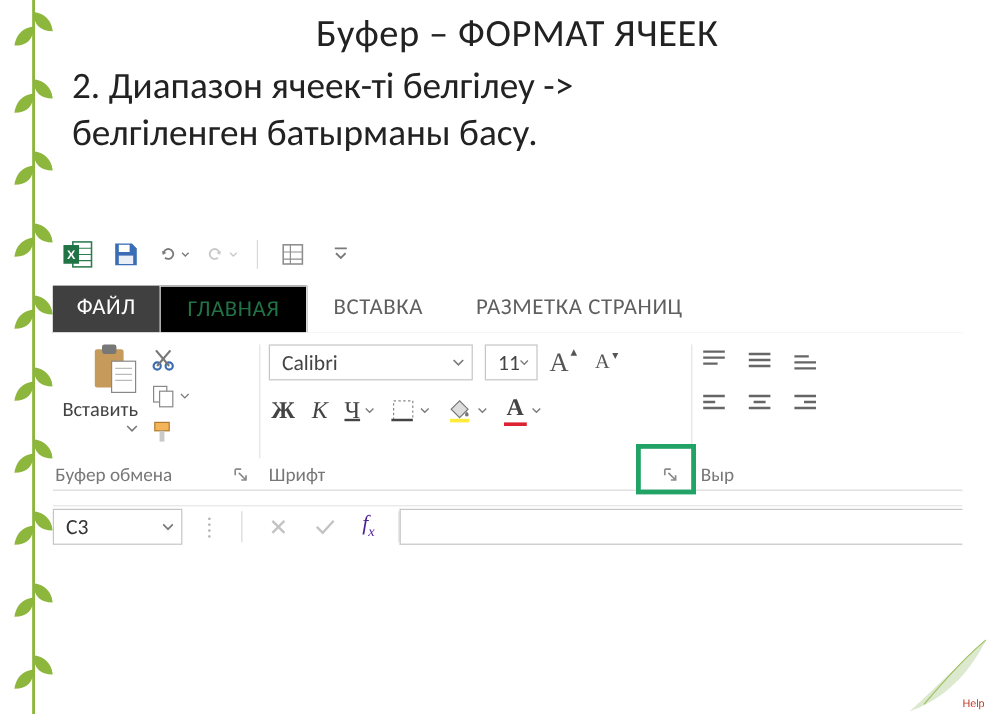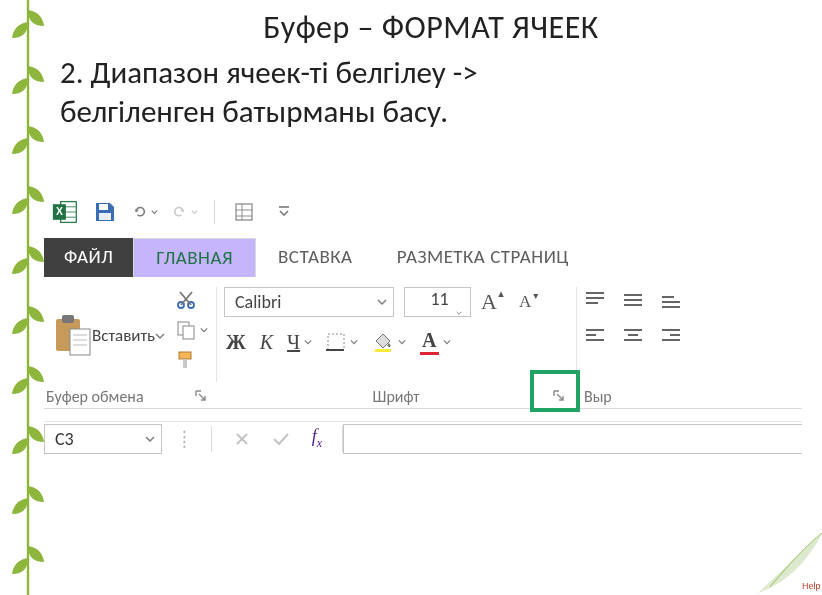--- a/index.html
+++ b/index.html
@@ -84,21 +84,21 @@
   .tab-file {
     background: #404040;
     color: #fff;
     padding: 7px 20px 0 20px;
     font-size: 19px;
   }
   .tab-active {
     color: #217346;
     border: 1px solid #d9d9d9;
     border-bottom: 1px solid #fff;
-    background: #c4b5fd;
+    background: #000000;
     position: relative;
     z-index: 2;
   }
   .tabs-border {
     position: absolute;
     left: 0; right: 0;
     top: 87px;
     height: 1px;
     background: #d9d9d9;
     z-index: 1;
@@ -129,29 +129,29 @@
     width: 1px;
     background: #e3e3e3;
   }
   .group-body { flex: 1; display: flex; }
   .group-label {
     height: 24px;
     font-size: 16px;
     color: #777;
     display: flex;
     align-items: center;
-    justify-content: center;
+    justify-content: flex-start;
     gap: 8px;
     position: relative;
   }
 
   .paste-col {
     display: flex;
-    flex-direction: row;
-    align-items: center;
+    flex-direction: column;
+    align-items: flex-end;
     padding-right: 6px;
   }
   .paste-col .lbls { font-size: 17px; color: #444; margin-top: 2px; }
   .paste-col .chev-sm { width:10px; height:6px; margin-top:2px; }
 
   .mini-col {
     display: flex;
     flex-direction: column;
     gap: 4px;
     padding-left: 4px;
@@ -199,21 +199,21 @@
 
   
   .fbar {
     display:flex;
     align-items:center;
     height:34px;
     border-top:1px solid #e5e5e5;
     margin-top: 12px;
   }
   .namebox {
-    width: 118px;
+    width: 108px;
     height: 30px;
     border: 1px solid #c5c5c5;
     display:flex;
     align-items:center;
     padding: 0 6px 0 10px;
     font-size: 18px;
     color:#333;
   }
   .fb-btns { display:flex; gap:22px; align-items:center; padding:0 20px; color:#b5b5b5; font-size:18px; }
   .fx { font-style: italic; font-family: "Times New Roman", serif; color:#4c1d95; font-size:18px; }
@@ -412,21 +412,21 @@
     <div class="group" style="width:360px; position:relative;">
       <div class="group-body">
         <div class="font-col" style="width:100%;">
           <div class="font-row1">
             <div class="combo" style="width:170px;">
               <span>Calibri</span>
               <svg class="carrow" width="10" height="10" viewBox="0 0 10 10">
                   <path d="M1 3l4 4 4-4" fill="none" stroke="#7a7a7a" stroke-width="1.4"></path>
                 </svg>
             </div>
-            <div class="combo" style="width:67px;flex-direction:column;">
+            <div class="combo" style="width:44px;">
               <span>11</span>
               <svg class="carrow" width="10" height="10" viewBox="0 0 10 10">
                   <path d="M1 3l4 4 4-4" fill="none" stroke="#7a7a7a" stroke-width="1.4"></path>
                 </svg>
             </div>
             <span style="font-family:'Times New Roman';font-size:22px;color:#555;position:relative;">
               <span>A</span><span style="position:absolute;font-size:11px;top:-2px;right:-7px;">▴</span>
             </span>
             <span style="font-family:'Times New Roman';font-size:17px;color:#555;position:relative;margin-left:12px;">
               <span>A</span><span style="position:absolute;font-size:10px;top:-2px;right:-7px;">▾</span>

